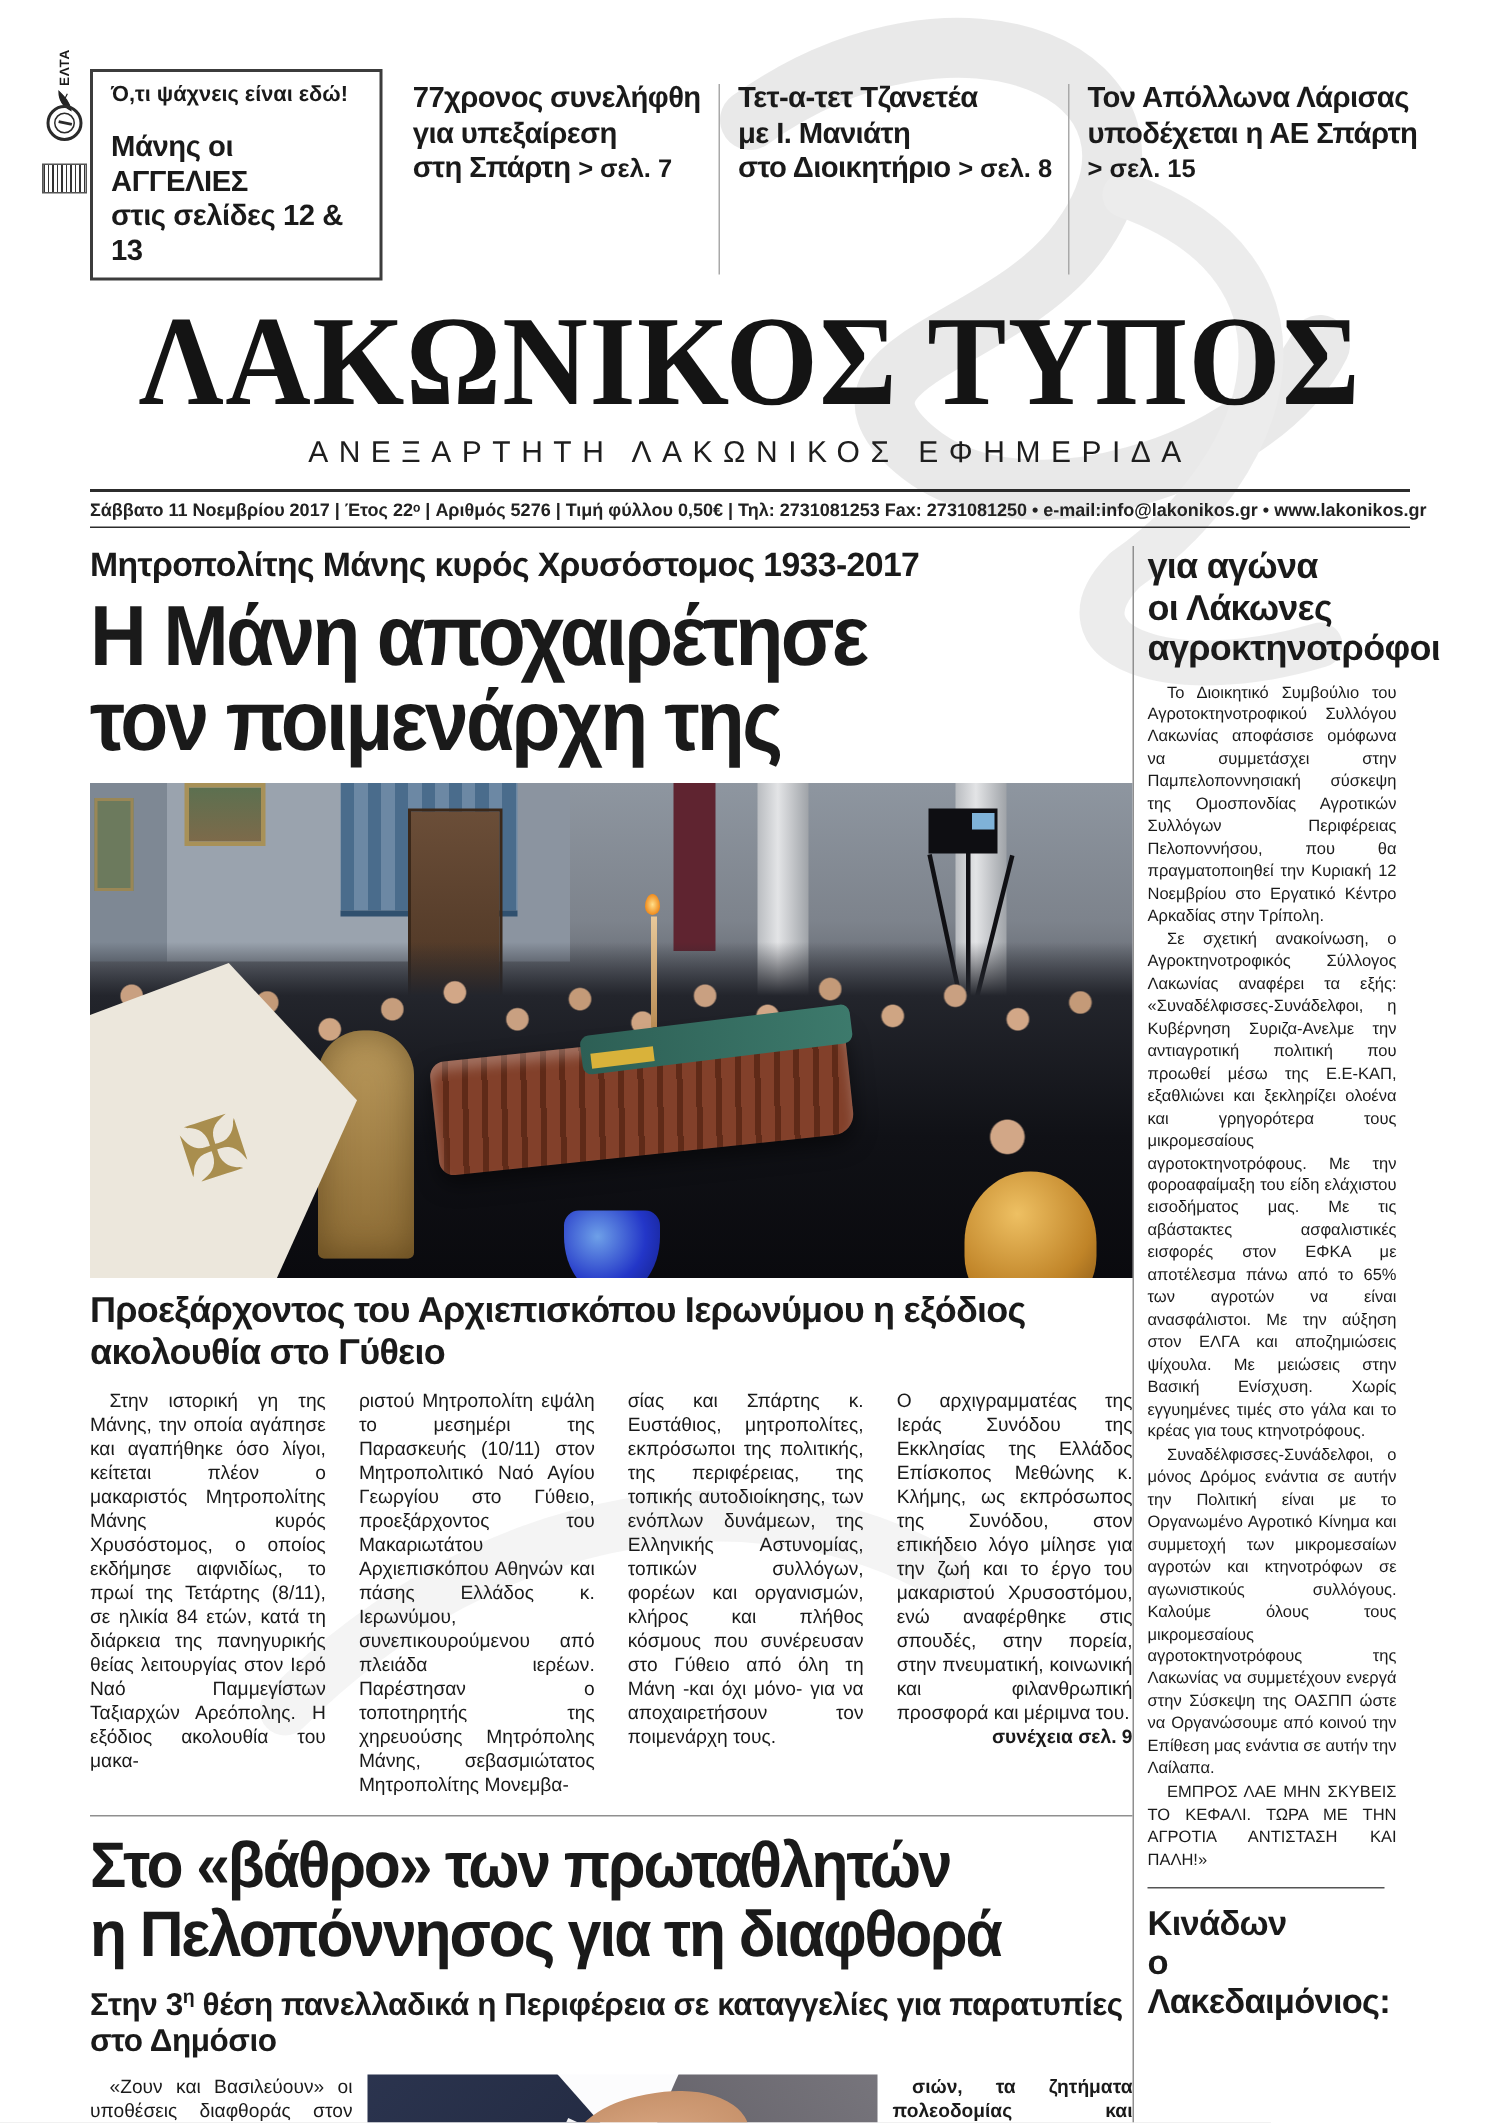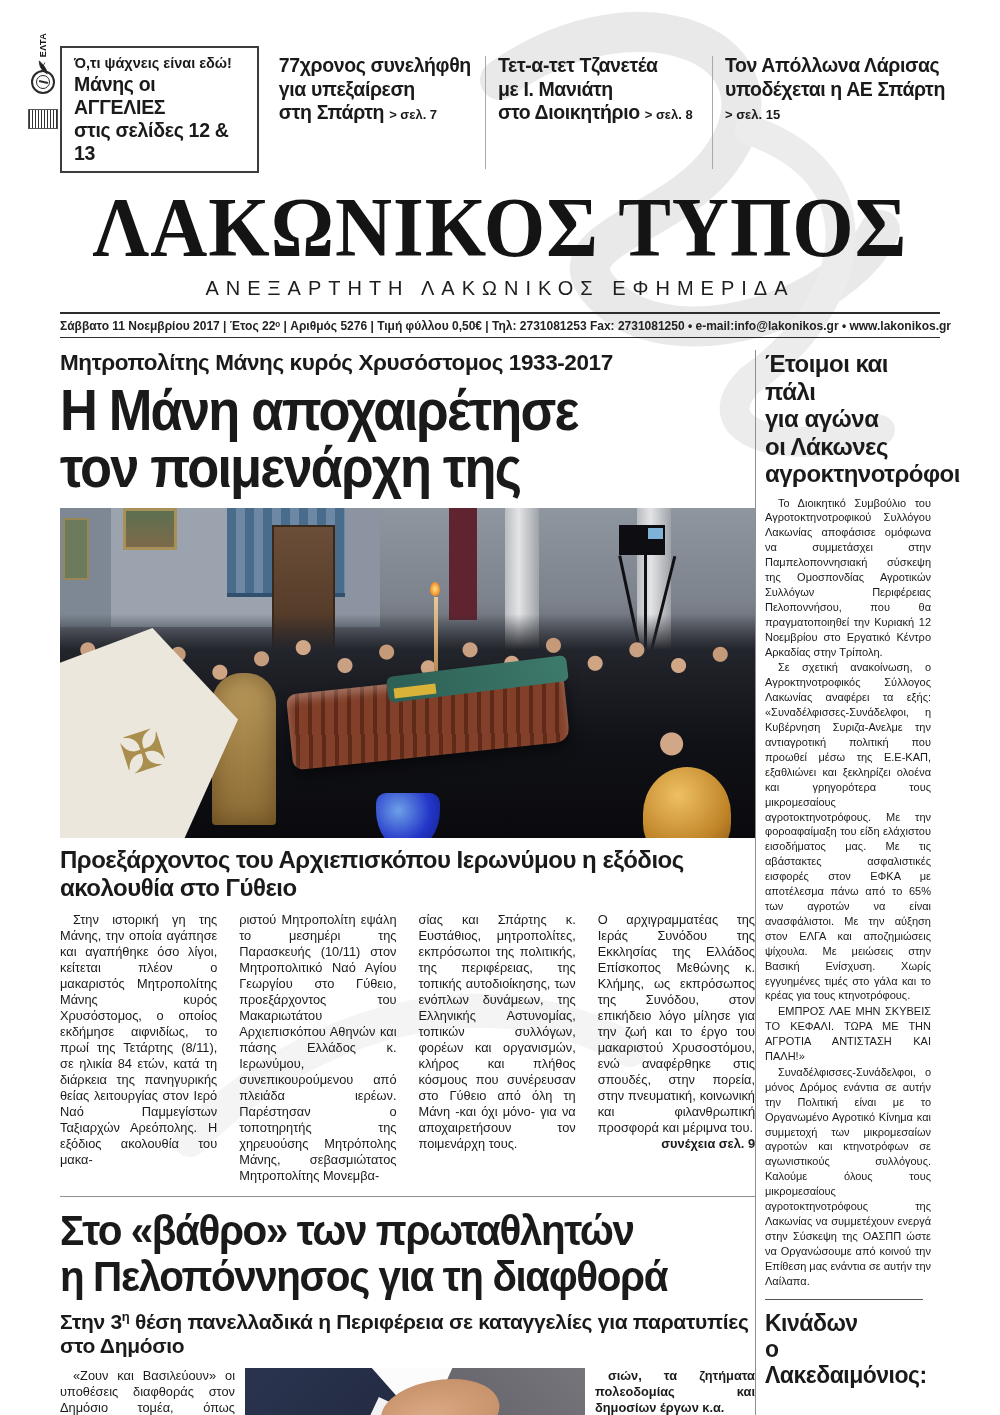--- a/index.html
+++ b/index.html
@@ -27,28 +27,28 @@
     display:flex; align-items:center; justify-content:center; }
   .stamp-inner { width:14px; height:14px; border:1.5px solid #2a2a2a; border-radius:50%;
     display:flex; align-items:center; justify-content:center; }
   .stamp-bar { width:2px; height:9px; background:#2a2a2a; transform:rotate(12deg); }
   .barcode { width:20px; height:30px; border:1px solid #555; padding:2px;
     background:repeating-linear-gradient(0deg,#333 0 1px,#fff 1px 3px); }
 
   
   .topbar { display:flex; align-items:stretch; padding-top:46px; gap:12px; }
   .ad-box { width:204px; border:2px solid #3c3c3c; padding:7px 10px 6px 12px; background:#fff; }
-  .ad-line1 { font-size:14.5px; font-weight:600; margin-bottom:2px; }
+  .ad-line1 { font-size:14.5px; font-weight:600; margin-bottom:16px; }
   .ad-line2, .ad-line3 { font-size:19.5px; font-weight:bold; line-height:23px; letter-spacing:-.3px; }
   .teaser { padding-top:8px; }
   .t1 { width:200px; margin-left:8px; }
   .t2 { width:208px; }
   .t3 { width:215px; }
   .t-line { font-size:19.5px; font-weight:bold; line-height:23.5px; letter-spacing:-.4px; white-space:nowrap; }
-  .pageref { font-size:13px; font-weight:bold; letter-spacing:0; }
+  .pageref { font-size:17px; font-weight:bold; letter-spacing:0; }
   .vdiv { width:1px; background:#a9a9a9; margin-top:10px; margin-bottom:4px; }
 
   
   .masthead { text-align:center; margin-top:10px; }
   .mast-title { font-family:"Liberation Serif", serif; font-weight:bold;
     font-size:79px; line-height:84px; letter-spacing:1px; color:#141414;
     transform:scaleY(1.08); transform-origin:center top; white-space:nowrap; }
   .mast-sub { font-size:20px; letter-spacing:7px; color:#1e1e1e; margin-top:10px; font-weight:500; }
   .dateline { margin-top:12px; border-top:2.5px solid #2c2c2c; border-bottom:1px solid #2c2c2c;
     padding:5px 0 4px; text-align:center; font-size:12px; font-weight:bold; color:#222;
@@ -319,29 +319,28 @@
           <div class="bcol bcol-right">
             <p>σιών, τα ζητήματα πολεοδομίας και δημοσίων έργων κ.α.</p>
             <p><span>«Πρωταθλητές» στη διαφθορά, για μια ακόμα χρονιά, αναδεικνύονται τα Νομικά Πρόσωπα Δημοσίου Δικαίου και οι δήμοι, ενώ τρίτη αναφορικά με τις καταγγελίες για διαφθορά κατατάσσεται η Περιφέρεια Πελοποννήσου, πίσω από τις Περιφέρειες Αττικής και Κεντρικής Μακεδονίας.</span> </p>
           </div>
         </div>
 
       </div>
 
       <aside class="sidebar">
         <h3 class="sb-title">
-          <div>Έτοιμοι και πάλι</div>
           <div>για αγώνα</div>
           <div>οι Λάκωνες</div>
           <div>αγροκτηνοτρόφοι</div>
         </h3>
         <p>Το Διοικητικό Συμβούλιο του Αγροτοκτηνοτροφικού Συλλόγου Λακωνίας αποφάσισε ομόφωνα να συμμετάσχει στην Παμπελοποννησιακή σύσκεψη της Ομοσπονδίας Αγροτικών Συλλόγων Περιφέρειας Πελοποννήσου, που θα πραγματοποιηθεί την Κυριακή 12 Νοεμβρίου στο Εργατικό Κέντρο Αρκαδίας στην Τρίπολη.</p>
         <p>Σε σχετική ανακοίνωση, ο Αγροκτηνοτροφικός Σύλλογος Λακωνίας αναφέρει τα εξής: «Συναδέλφισσες-Συνάδελφοι, η Κυβέρνηση Συριζα-Ανελμε την αντιαγροτική πολιτική που προωθεί μέσω της Ε.Ε-ΚΑΠ, εξαθλιώνει και ξεκληρίζει ολοένα και γρηγορότερα τους μικρομεσαίους αγροτοκτηνοτρόφους. Με την φοροαφαίμαξη του είδη ελάχιστου εισοδήματος μας. Με τις αβάστακτες ασφαλιστικές εισφορές στον ΕΦΚΑ με αποτέλεσμα πάνω από το 65% των αγροτών να είναι ανασφάλιστοι. Με την αύξηση στον ΕΛΓΑ και αποζημιώσεις ψίχουλα. Με μειώσεις στην Βασική Ενίσχυση. Χωρίς εγγυημένες τιμές στο γάλα και το κρέας για τους κτηνοτρόφους.</p>
+        <p>Συναδέλφισσες-Συνάδελφοι, ο μόνος Δρόμος ενάντια σε αυτήν την Πολιτική είναι με το Οργανωμένο Αγροτικό Κίνημα και συμμετοχή των μικρομεσαίων αγροτών και κτηνοτρόφων σε αγωνιστικούς συλλόγους. Καλούμε όλους τους μικρομεσαίους αγροτοκτηνοτρόφους της Λακωνίας να συμμετέχουν ενεργά στην Σύσκεψη της ΟΑΣΠΠ ώστε να Οργανώσουμε από κοινού την Επίθεση μας ενάντια σε αυτήν την Λαίλαπα.</p>
         <p>ΕΜΠΡΟΣ ΛΑΕ ΜΗΝ ΣΚΥΒΕΙΣ ΤΟ ΚΕΦΑΛΙ. ΤΩΡΑ ΜΕ ΤΗΝ ΑΓΡΟΤΙΑ ΑΝΤΙΣΤΑΣΗ ΚΑΙ ΠΑΛΗ!»</p>
-        <p>Συναδέλφισσες-Συνάδελφοι, ο μόνος Δρόμος ενάντια σε αυτήν την Πολιτική είναι με το Οργανωμένο Αγροτικό Κίνημα και συμμετοχή των μικρομεσαίων αγροτών και κτηνοτρόφων σε αγωνιστικούς συλλόγους. Καλούμε όλους τους μικρομεσαίους αγροτοκτηνοτρόφους της Λακωνίας να συμμετέχουν ενεργά στην Σύσκεψη της ΟΑΣΠΠ ώστε να Οργανώσουμε από κοινού την Επίθεση μας ενάντια σε αυτήν την Λαίλαπα.</p>
         <div class="sb-div"></div>
         <div class="promo">
           <div class="promo-title">
             <div>Κινάδων</div>
             <div>ο Λακεδαιμόνιος:</div>
           </div>
 
         </div>
       </aside>
     </div>

